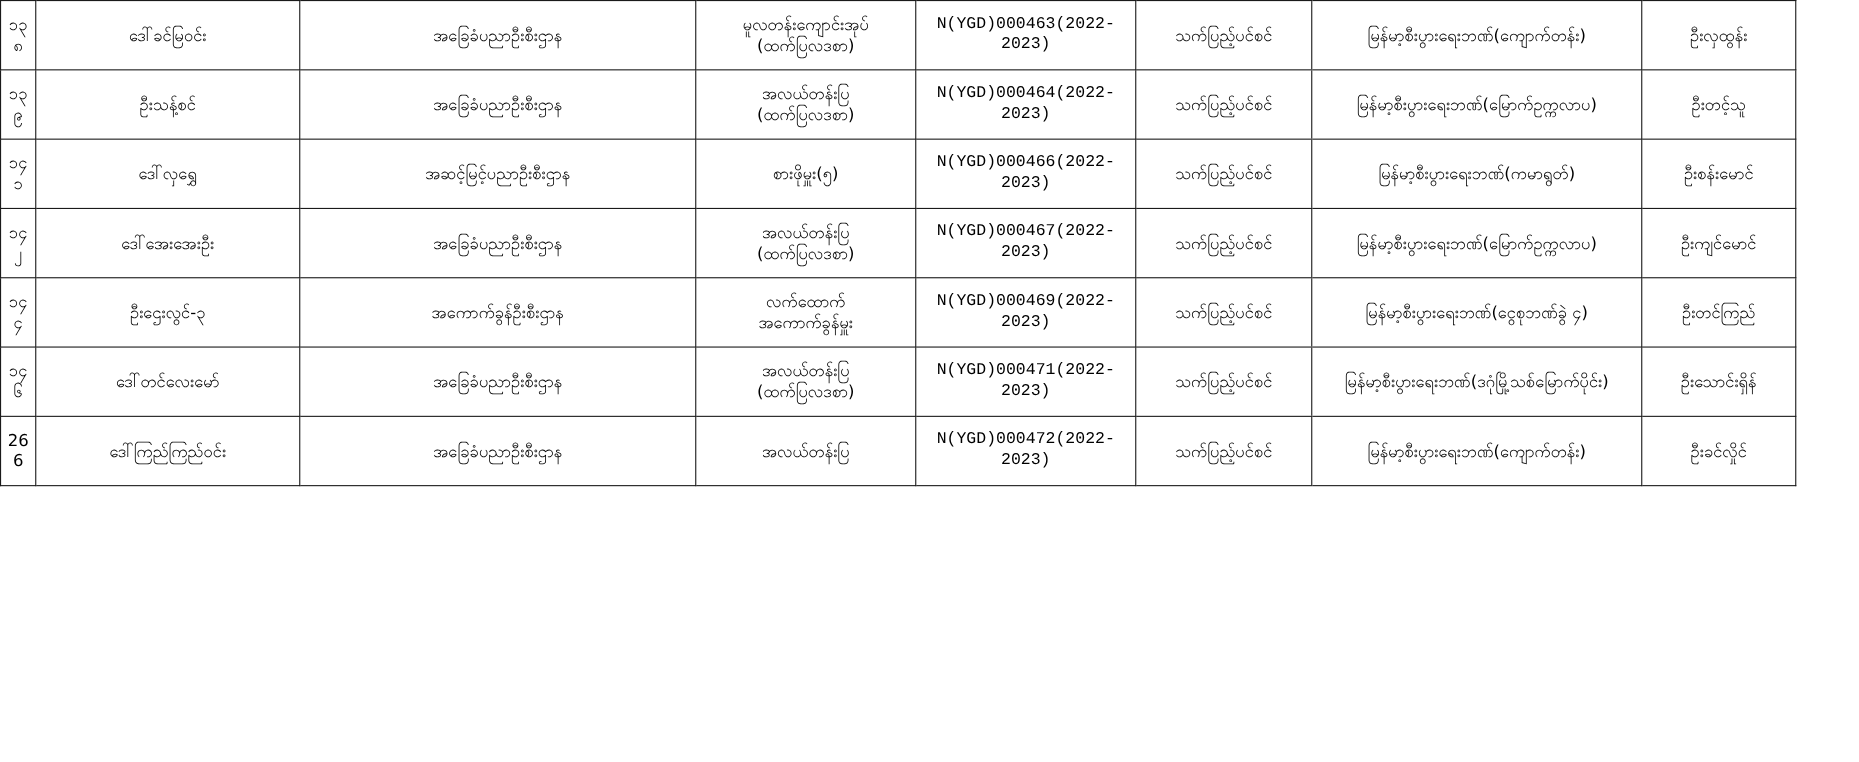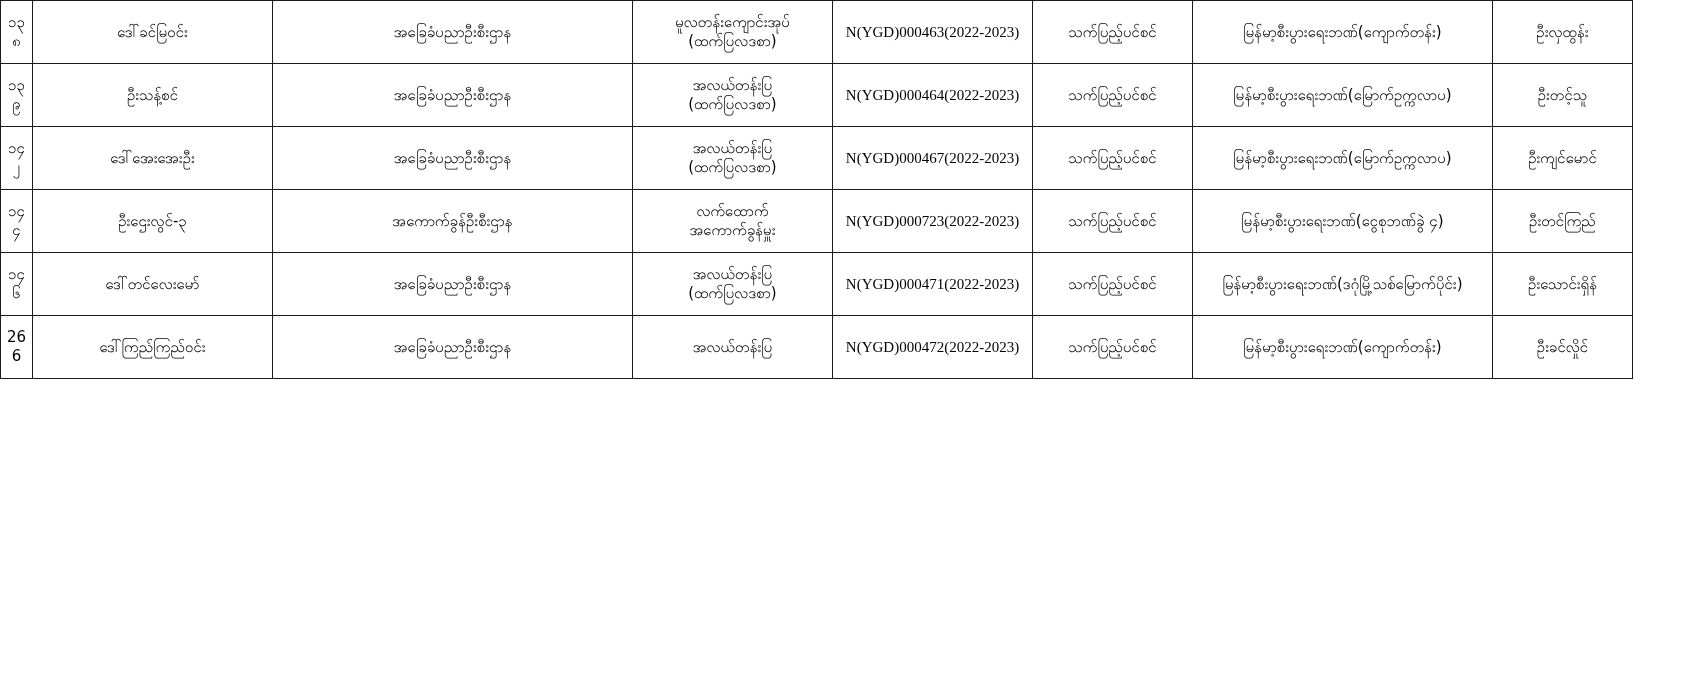--- a/index.html
+++ b/index.html
@@ -34,21 +34,21 @@
     line-height: 1.25;
     height: 63px;
     box-sizing: border-box;
     word-wrap: break-word;
   }
   
   .c-no    { width: 32px;  text-align: center; }
   .c-name  { width: 240px; text-align: left; padding-left: 8px; }
   .c-dept  { width: 360px; }
   .c-pos   { width: 200px; margin-top: 34px; }
-  .c-regno { width: 200px; font-family: Liberation Serif, serif; }
+  .c-regno { width: 200px; font-family: Liberation Mono, monospace; }
   .c-type  { width: 160px; border-right: 1px dashed #555 !important; }
   .c-org   { width: 300px; }
   .c-head  { width: 140px; }
 
   .two-line {
     display: block;
   }
   .two-line span {
     display: block;
   }
@@ -86,20 +86,35 @@
             <span>(ထက်ပြလဒစာ)</span>
           </span>
         </td>
         <td class="c-regno">N(YGD)000464(2022-2023)</td>
         <td class="c-type">သက်ပြည့်ပင်စင်</td>
         <td class="c-org">မြန်မာ့စီးပွားရေးဘဏ်(မြောက်ဥက္ကလာပ)</td>
         <td class="c-head">ဦးတင့်သူ</td>
       </tr>
 
 
+      <tr>
+        <td class="c-no">၁၄၁</td>
+        <td class="c-name">ဒေါ်လှရွှေ</td>
+        <td class="c-dept">အဆင့်မြင့်ပညာဦးစီးဌာန</td>
+        <td class="c-pos">
+          <span class="two-line">
+            <span>စားဖိုမှူး(၅)</span>
+            <span></span>
+          </span>
+        </td>
+        <td class="c-regno">N(YGD)000466(2022-2023)</td>
+        <td class="c-type">သက်ပြည့်ပင်စင်</td>
+        <td class="c-org">မြန်မာ့စီးပွားရေးဘဏ်(ကမာရွတ်)</td>
+        <td class="c-head">ဦးစန်းမောင်</td>
+      </tr>
 
       <tr>
         <td class="c-no">၁၄၂</td>
         <td class="c-name">ဒေါ်အေးအေးဦး</td>
         <td class="c-dept">အခြေခံပညာဦးစီးဌာန</td>
         <td class="c-pos">
           <span class="two-line">
             <span>အလယ်တန်းပြ</span>
             <span>(ထက်ပြလဒစာ)</span>
           </span>
@@ -114,21 +129,21 @@
       <tr>
         <td class="c-no">၁၄၄</td>
         <td class="c-name">ဦးဌေးလွင်-၃</td>
         <td class="c-dept">အကောက်ခွန်ဦးစီးဌာန</td>
         <td class="c-pos">
           <span class="two-line">
             <span>လက်ထောက်</span>
             <span>အကောက်ခွန်မှူး</span>
           </span>
         </td>
-        <td class="c-regno">N(YGD)000723(2022-2023)</td>
+        <td class="c-regno">N(YGD)000469(2022-2023)</td>
         <td class="c-type">သက်ပြည့်ပင်စင်</td>
         <td class="c-org">မြန်မာ့စီးပွားရေးဘဏ်(ငွေစုဘဏ်ခွဲ ၄)</td>
         <td class="c-head">ဦးတင်ကြည်</td>
       </tr>
 
 
       <tr>
         <td class="c-no">၁၄၆</td>
         <td class="c-name">ဒေါ်တင်လေးမော်</td>
         <td class="c-dept">အခြေခံပညာဦးစီးဌာန</td>

